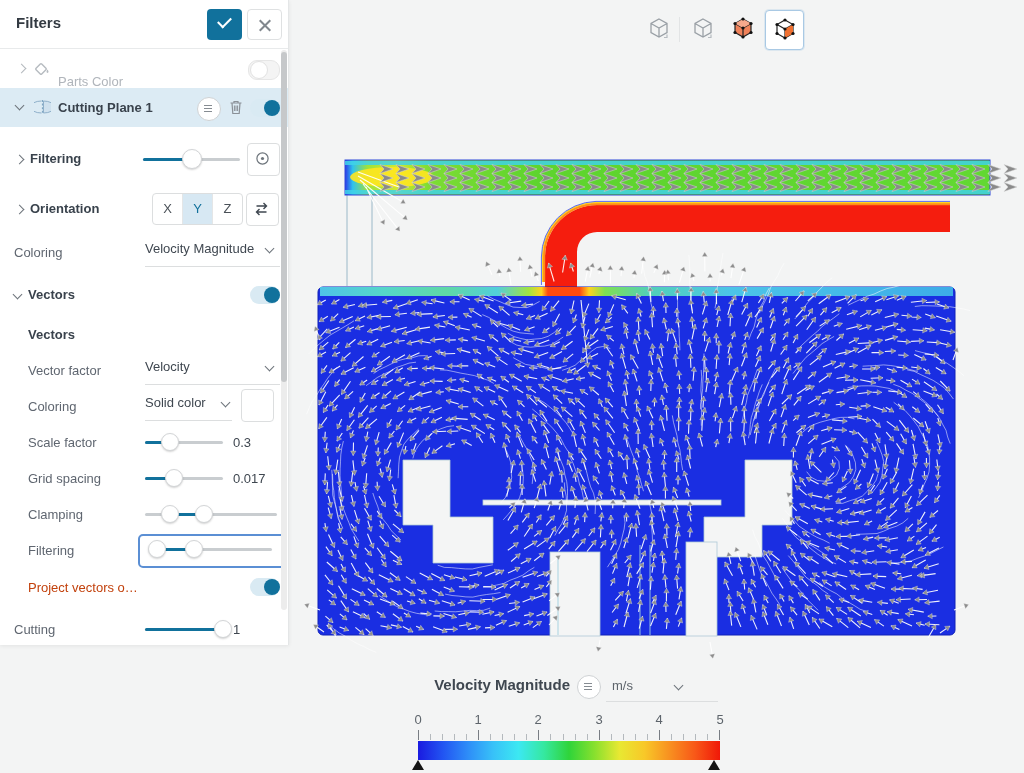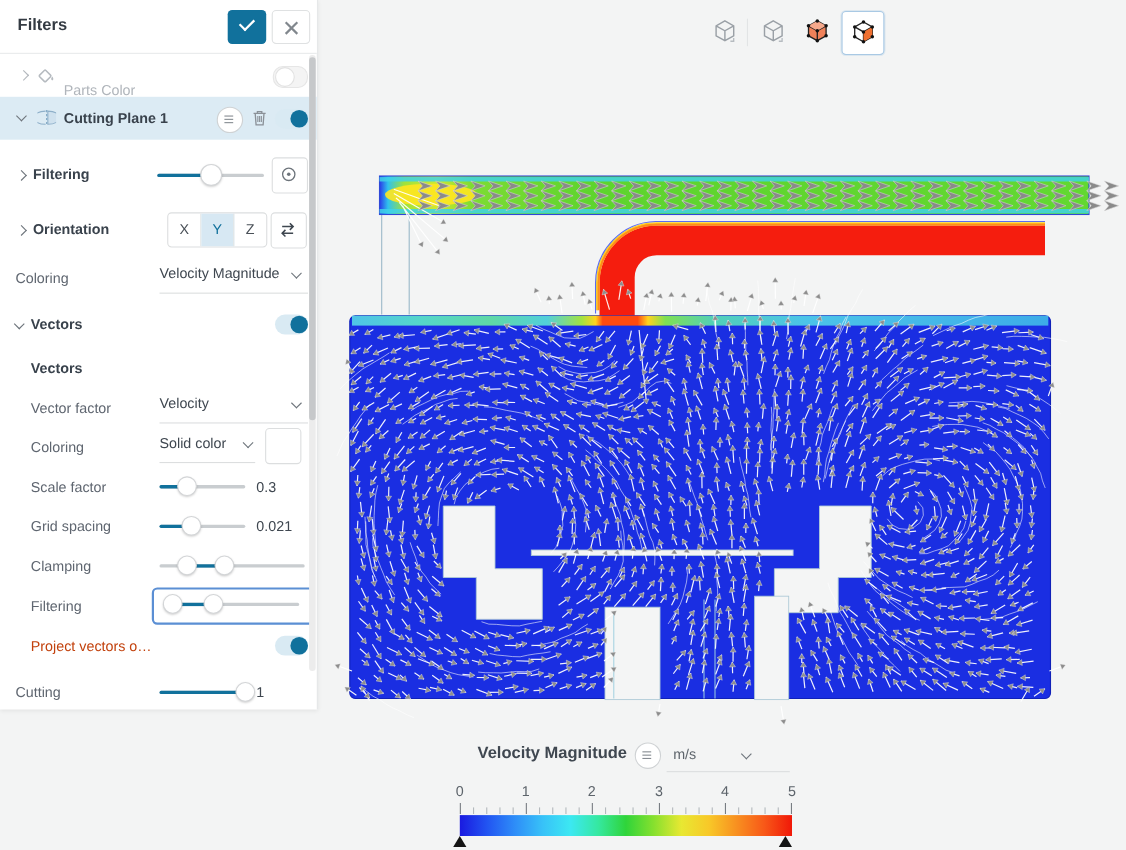--- a/index.html
+++ b/index.html
@@ -183,21 +183,21 @@
       <div class="knobc knob" style="left: 32%; top: 9px;"></div>
   </div>
   <span class="abs val" style="left:233px;top:435px">0.3</span>
 
   <span class="abs row-label" style="left:28px;top:471px;color:#5f6670">Grid spacing</span>
   <div class="slider" style="left:145px;top:469px;width:78px">
     <div class="track"></div>
       <div class="fill" style="width: 37%;"></div>
       <div class="knobc knob" style="left: 37%; top: 9px;"></div>
   </div>
-  <span class="abs val" style="left:233px;top:471px">0.021</span>
+  <span class="abs val" style="left:233px;top:471px">0.017</span>
 
   <span class="abs row-label" style="left:28px;top:507px;color:#5f6670">Clamping</span>
   <div class="slider" style="left:145px;top:505px;width:132px">
     <div class="track"></div>
       <div class="seg" style="left: 19%; width: 26%;"></div>
       <div class="knobc k1" style="left: 19%; top: 9px;"></div>
       <div class="knobc k2" style="left: 45%; top: 9px;"></div>
   </div>
 
   <span class="abs row-label" style="left:28px;top:543px;color:#5f6670">Filtering</span>

